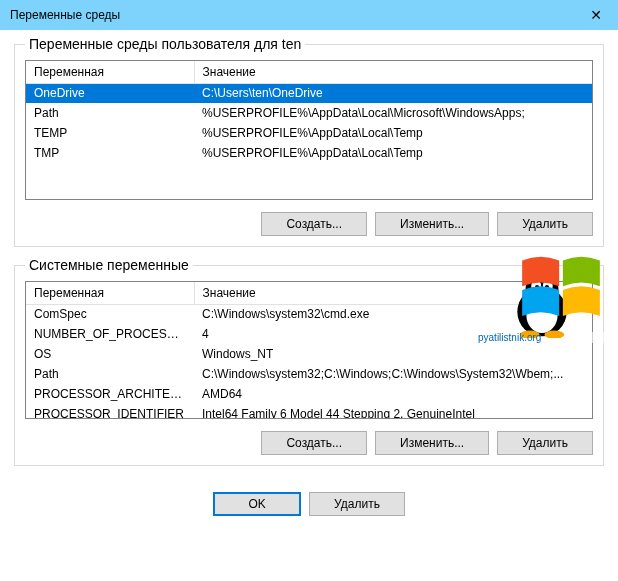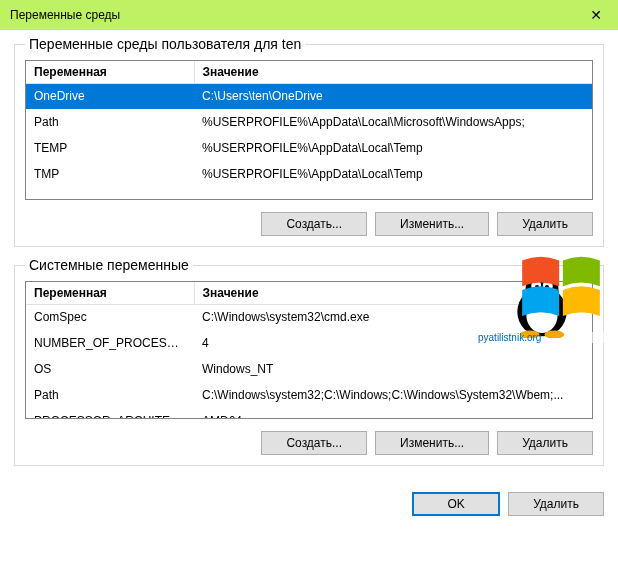--- a/index.html
+++ b/index.html
@@ -10,21 +10,21 @@
     width: 618px;
     height: 581px;
     overflow: hidden;
     color: #000;
   }
   .titlebar {
     height: 30px;
     display: flex;
     align-items: center;
     padding: 0 0 0 10px;
-    background: #bef264;
+    background: #7dd3fc;
   }
   .titlebar .title { flex: 1; }
   .closebtn {
     width: 44px;
     height: 30px;
     display: flex;
     align-items: center;
     justify-content: center;
     font-size: 14px;
   }
@@ -49,33 +49,33 @@
   }
   .table-wrap.user { height: 140px; }
   .table-wrap.sys  { height: 138px; }
   table {
     width: 100%;
     border-collapse: collapse;
     table-layout: fixed;
   }
   thead th {
     text-align: left;
-    font-weight: bold;
+    font-weight: normal;
     padding: 3px 8px;
     background: #fff;
     border-right: 1px solid #e1e1e1;
     border-bottom: 1px solid #e1e1e1;
     height: 22px;
     white-space: nowrap;
     overflow: hidden;
   }
   thead th:last-child { border-right: none; }
   tbody td {
     padding: 2px 8px;
-    height: 26px;
+    height: 20px;
     white-space: nowrap;
     overflow: hidden;
     text-overflow: ellipsis;
     vertical-align: middle;
   }
   tr.selected td {
     background: #0078d7;
     color: #fff;
   }
   .col-var { width: 168px; }
@@ -90,21 +90,21 @@
     height: 24px;
     background: #e1e1e1;
     border: 1px solid #adadad;
     font-family: inherit;
     font-size: 12px;
     padding: 0 24px;
     cursor: pointer;
   }
   .bottom-btns {
     display: flex;
-    justify-content: flex-end;
+    justify-content: center;
     gap: 8px;
     padding: 6px 14px 0 14px;
   }
   button.primary {
     border: 2px solid #0078d7;
     background: #e1e1e1;
   }
   .watermark {
     position: absolute;
     right: 12px;

